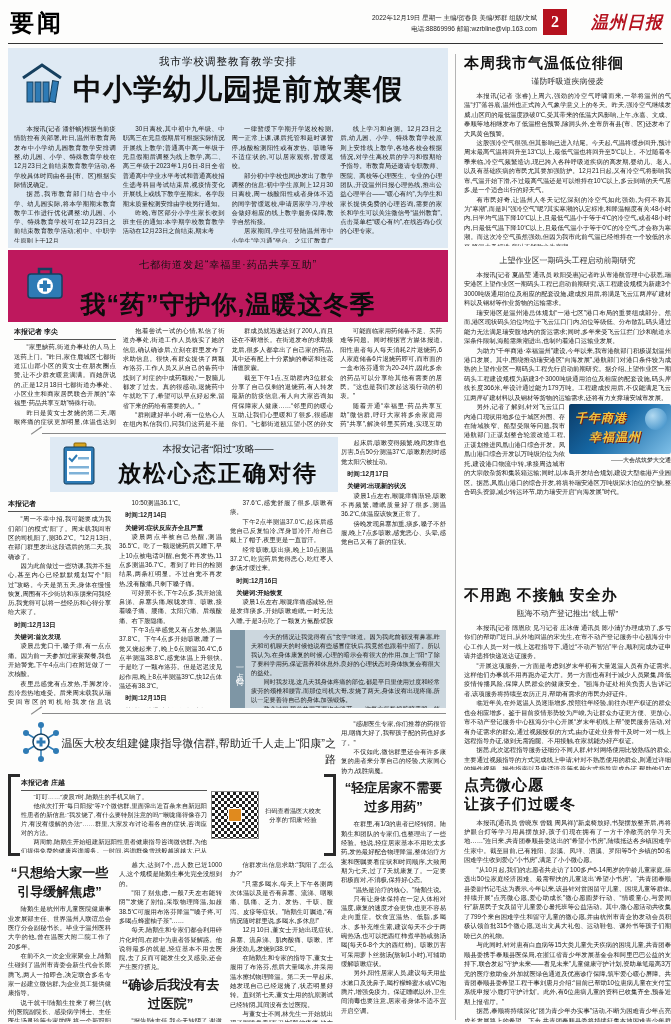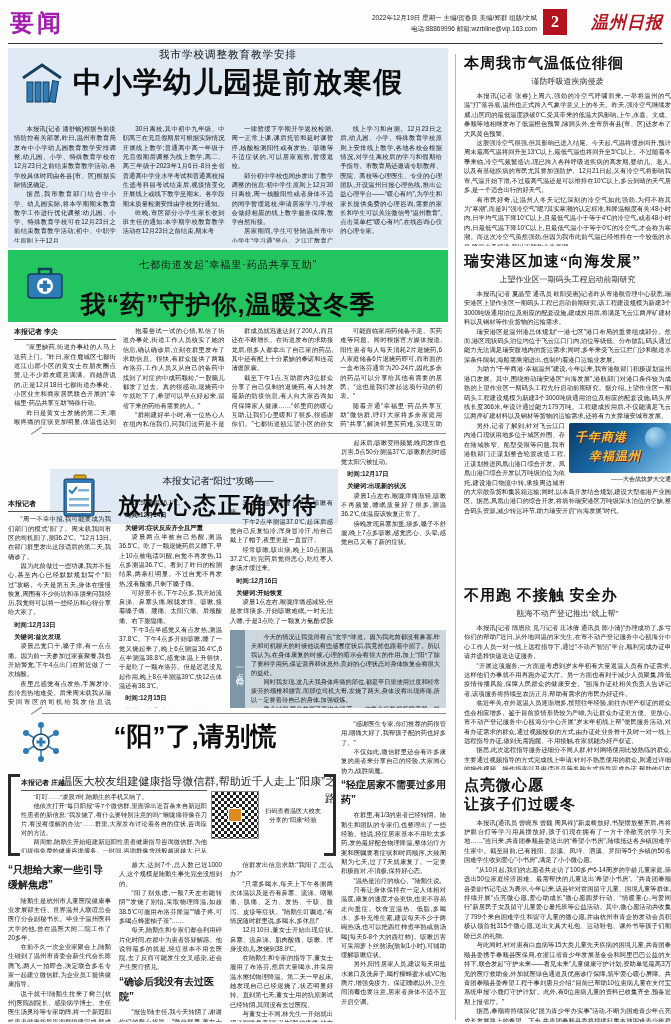--- a/index.html
+++ b/index.html
@@ -1,58 +1,58 @@
 <!DOCTYPE html>
 <html><head>
 <meta charset="utf-8">
 <style>
   html,body{margin:0;padding:0;background:#ffffff;}
   .page{position:relative;width:671px;height:1024px;background:#fdfdfc;overflow:hidden;
         font-family:"Liberation Sans",sans-serif;color:#1a1a1a;}
   
   .header{position:absolute;left:8px;top:5px;right:8px;height:38px;border-bottom:1.5px solid #333;}
-  .section-label{position:absolute;left:2px;top:2px;font-size:24px;font-weight:bold;color:#a21caf;letter-spacing:3px;}
+  .section-label{position:absolute;left:2px;top:2px;font-size:24px;font-weight:bold;color:#000000;letter-spacing:3px;}
   .header-meta{position:absolute;right:126px;top:7px;text-align:right;font-size:6.5px;line-height:1.7;color:#222;}
   .page-no{position:absolute;right:96px;top:4px;width:24px;height:26px;background:#b5121f;color:#fff;
            font-family:"Liberation Serif",serif;font-weight:bold;font-size:16px;line-height:26px;text-align:center;}
   .masthead{position:absolute;right:0;top:6px;font-family:Liberation Sans, sans-serif;font-style:italic;
             font-weight:bold;font-size:17px;color:#b5121f;letter-spacing:1px;}
   
   .main{position:absolute;top:48px;left:8px;right:8px;bottom:0;}
   .left{position:absolute;left:0;top:0;width:440px;}
   .vdiv{position:absolute;left:447px;top:6px;height:966px;width:1px;background:#b4b4b4;}
   .rcol{position:absolute;left:456px;top:0;width:207px;height:976px;overflow:hidden;}
   
   .p{margin:0;text-indent:2em;text-align:justify;}
   .bodytext{font-size:6.3px;line-height:1.48;}
   .byline{font-size:7px;font-weight:bold;border-bottom:1px solid #555;padding:1px 0 2px;margin-bottom:2px;}
   .kwline{font-weight:bold;text-indent:1em;margin-top:3px;}
-  .subh{font-weight:bold;font-size:10px;text-align:left;margin:3px 0;}
+  .subh{font-weight:bold;font-size:13px;text-align:center;margin:3px 0;}
   .col{overflow:hidden;}
   
   .a1{position:relative;height:200px;background:#dfeaf4;overflow:hidden;}
-  .a1 .kicker{text-align:center;font-size:10.5px;color:#111;letter-spacing:1px;}
+  .a1 .kicker{text-align:center;padding-top:7px;font-size:10.5px;color:#111;letter-spacing:1px;}
   .a1 .headline{text-align:center;font-size:29px;font-weight:900;letter-spacing:1px;color:#0d0d0d;margin-top:1px;margin-left:20px;}
   .icon-box{position:absolute;}
   .a1-body{position:absolute;left:6px;right:6px;top:76px;bottom:5px;display:flex;gap:7px;}
   .a1-body .col{flex:1;}
   
   .a2{position:relative;height:180px;margin-top:2px;overflow:hidden;}
-  .a2-band{height:72px;background:#22c55e;position:relative;}
+  .a2-band{height:72px;background:#be185d;position:relative;}
   .a2-band .kicker{text-align:center;padding-top:8px;font-size:10px;color:#111;letter-spacing:1px;}
   .a2-band .headline{text-align:center;font-size:25px;font-weight:900;letter-spacing:1px;color:#0d0d0d;margin-top:16px;}
   .a2-body{position:absolute;left:6px;right:6px;top:76px;bottom:3px;display:flex;gap:7px;}
   .a2-body .col{flex:1;}
   
   .lsep{position:relative;height:2px;margin-top:2px;}
   .lsep::after{content:"";position:absolute;left:34px;right:2px;top:1px;border-top:1px solid #8a8a8a;}
   .lsep::before{content:"";position:absolute;left:22px;top:-2px;width:13px;border-top:1px solid #8a8a8a;transform:rotate(-35deg);}
   
   .a3{position:relative;height:276px;overflow:hidden;}
-  .a3-band{position:absolute;left:42px;top:3px;width:288px;height:55px;background:#dfeaf4;margin-top:32px;}
+  .a3-band{position:absolute;left:42px;top:3px;width:288px;height:55px;background:#dfeaf4;}
   .a3-band .kicker{text-align:center;padding-top:5px;padding-left:48px;font-size:9.5px;color:#111;}
   .a3-band .headline{text-align:center;padding-left:48px;font-size:23px;font-weight:900;letter-spacing:2px;color:#0d0d0d;}
   .a3 .c1{position:absolute;left:0;top:64px;width:103px;height:210px;}
   .a3 .c2{position:absolute;left:111px;top:64px;width:103px;height:210px;}
   .a3 .c3{position:absolute;left:222px;top:64px;width:103px;height:128px;}
   .a3 .c4{position:absolute;left:333px;top:4px;width:105px;height:188px;}
   .note{position:absolute;left:222px;top:196px;width:216px;height:78px;background:#ccd7de;display:flex;}
   .note-tab{width:15px;background:#7e96a5;color:#fff;writing-mode:vertical-rl;text-align:center;
             font-size:8px;letter-spacing:3px;padding:5px 0;}
   .note-body{flex:1;padding:3px 6px;font-size:6.2px;line-height:1.45;font-family:"Liberation Serif",serif;overflow:hidden;}
@@ -263,21 +263,20 @@
                 <circle cx="38" cy="14" r="3" fill="#2e7bb5"></circle>
               <circle cx="38" cy="32" r="3" fill="#2e7bb5"></circle>
                 <circle cx="23" cy="40" r="3" fill="#2e7bb5"></circle>
               <circle cx="8" cy="32" r="3" fill="#2e7bb5"></circle>
                 <circle cx="8" cy="14" r="3" fill="#2e7bb5"></circle>
               <circle cx="23" cy="23" r="8" fill="#ffffff" stroke="#16405f" stroke-width="1.5"></circle>
               <rect x="21.5" y="18.5" width="3" height="9" fill="#2e7bb5"></rect>
               <rect x="18.5" y="21.5" width="9" height="3" fill="#2e7bb5"></rect>
             </svg>
           </div>
-          <div class="headline">“阳”了,请别慌</div>
           <div class="subtitle">温医大校友组建健康指导微信群,帮助近千人走上“阳康”之路</div>
         </div>
         <div class="a4-frame">
           <div class="bkt bkt-l"></div>
           <div class="bkt bkt-r"></div>
           <div class="a4-frame-inner">
             <div class="a4-intro">
               <div class="byline">本报记者 庄越</div>
               <p class="p">“叮叮……”凌晨7时,陆鹅生的手机又响了。</p>
               <p class="p">他依次打开“每日阳报”等7个微信群,里面弹出近百条来自新冠阳性患者的新信息:“我发烧了,有什么要特别注意的吗”“喉咙痛得像吞刀片,有没有缓解的办法”……群里,大家发布讨论着各自的症状,咨询应对的方法。</p>
@@ -336,21 +335,20 @@
         <div class="r-headline">本周我市气温低位徘徊</div>
         <div class="r-sub">谨防呼吸道疾病侵袭</div>
         <div class="r-body">
           <p class="p">本报讯(记者 张睿)上周六,强劲的冷空气呼啸而来,一举将温州的气温“打”落谷底,温州也正式跨入气象学意义上的冬天。昨天,强冷空气继续发威,山区间的最低温度跌破0℃,受其带来的低温大风影响,上午,永嘉、文成、泰顺等地相继发布了低温橙色预警,除洞头外,全市所有县(市、区)还发布了大风黄色预警。</p>
           <p class="p">这股强冷空气很强,但其影响已进入结尾。今天起,气温将缓步回升,预计周末最高气温将回升至13℃以上,最低气温也将回升至5℃以上。不过随着冬季来临,冷空气频繁造访,现已跨入各种呼吸道疾病的高发期,婴幼儿、老人,以及有基础疾病的市民尤其要加强防护。12月21日起,又有冷空气将影响我市,气温开始下滑,不过最高气温还是可以维持在10℃以上,多云到晴的天气居多,是一个适合出行的好天气。</p>
           <p class="p">有市民好奇,让温州人冬天记忆深刻的冷空气如此强劲,为何不称其为“寒潮”,而是叫“强冷空气”呢?其实寒潮的认定标准,和降温幅度有关:48小时内,日平均气温下降10℃以上,且最低气温小于等于4℃的冷空气,或者48小时内,日最低气温下降10℃以上,且最低气温小于等于0℃的冷空气,才会称为寒潮。而这次冷空气虽然强劲,但因为我市此前气温已经维持在一个较低的水平,降温未及标准,所以不能称之为寒潮。</p>
         </div>
       </div>
 
       <div class="rart r2">
-        <div class="r-headline">瑞安港区加速“向海发展”</div>
         <div class="r-sub">上望作业区一期码头工程启动前期研究</div>
         <div class="r-body">
           <p class="p">本报讯(记者 夏晶莹 通讯员 欧阳受惠)记者昨从市港航管理中心获悉,瑞安港区上望作业区一期码头工程已启动前期研究,该工程建设规模为新建3个3000吨级通用泊位及相应的配套设施,建成投用后,将满足飞云江两岸矿建材料以及钢材等作业货物的运输需求。</p>
           <p class="p">瑞安港区是温州港总体规划“一港七区”港口布局的重要组成部分。然而,港区现状码头泊位均位于飞云江口门内,泊位等级低、分布散乱,码头通过能力无法满足瑞安腹地内的货运需求;同时,多年来受飞云江拦门沙和航道水深条件限制,海船需乘潮进出,也制约着港口运输业发展。</p>
           <p class="p">为助力“千年商港·幸福温州”建设,今年以来,我市港航部门积极谋划温州港口发展。其中,围绕推动瑞安港区“向海发展”,港航部门对港口条件较为成熟的上望作业区一期码头工程先行启动前期研究。据介绍,上望作业区一期码头工程建设规模为新建3个3000吨级通用泊位及相应的配套设施,码头岸线长度366米,年设计通过能力179万吨。工程建成投用后,不仅能满足飞云江两岸矿建材料以及钢材等货物的运输需求,还将有力支撑瑞安城市发展。</p>
           <div class="promo">
             <div class="promo-art">
               <div class="promo-globe"></div>
               <div class="promo-t1">千年商港</div>
               <div class="promo-t2">幸福温州</div>

